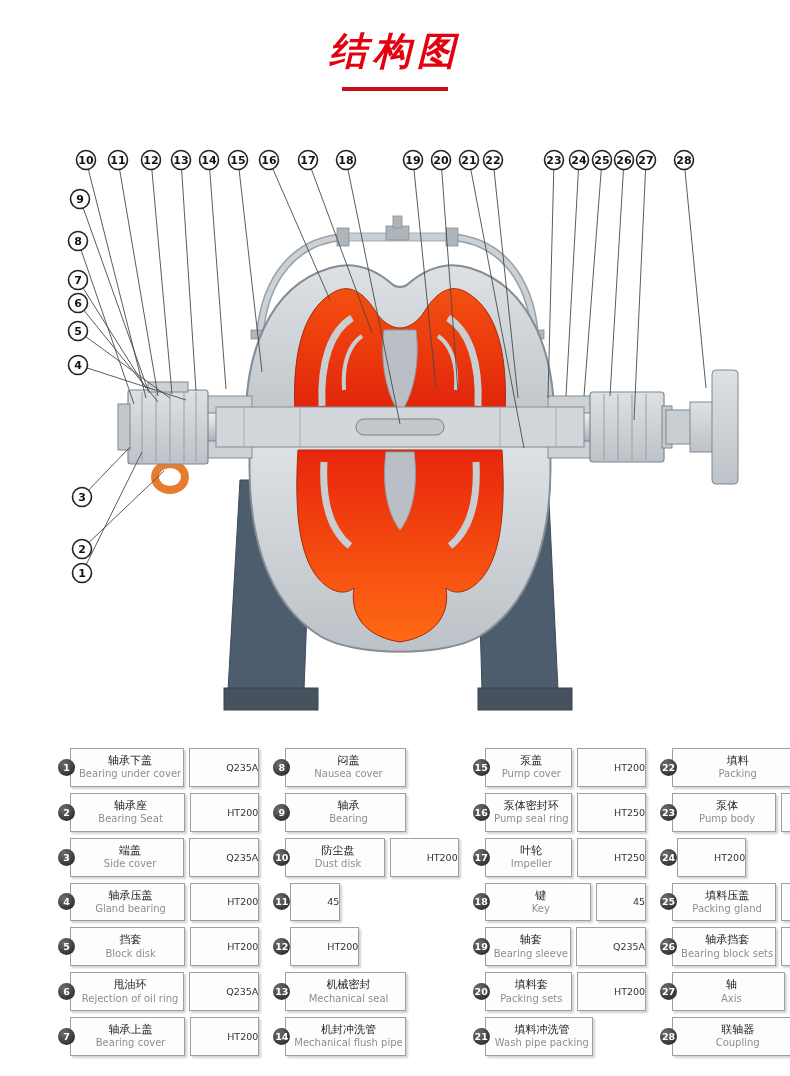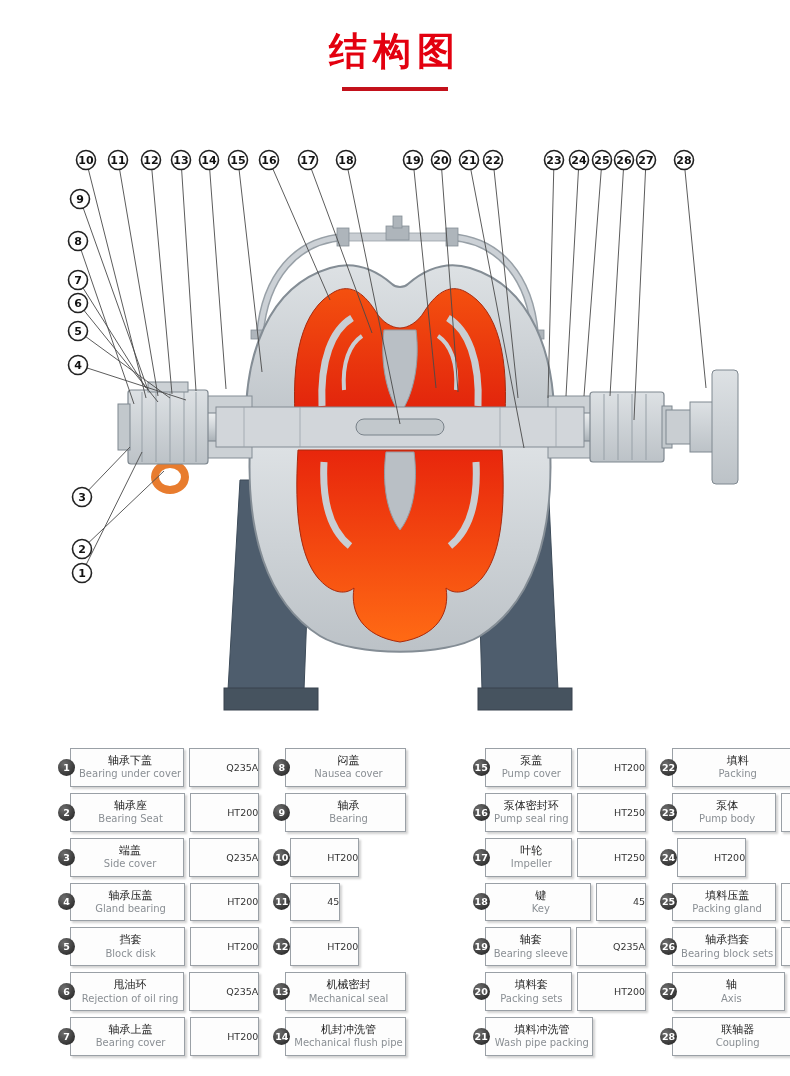--- a/index.html
+++ b/index.html
@@ -1,20 +1,20 @@
 <!DOCTYPE html>
 <html><head>
 <meta charset="utf-8">
 <style>
   * { margin:0; padding:0; box-sizing:border-box; }
   html,body { width:790px; height:1076px; background:#ffffff; position:relative;
     font-family:"DejaVu Sans","Liberation Sans",sans-serif; overflow:hidden; }
 
   
-  .page-header { position:absolute; top:26px; left:0; width:790px; text-align:center; }
+  .page-header { position:absolute; top:26px; left:0; width:790px; text-align:center;font-style:italic; }
   .page-title { font-size:38px; font-weight:bold; color:#e3000f; letter-spacing:6px; }
   .title-underline { width:106px; height:4px; background:#c3111b; margin:10px auto 0; }
 
   
   svg.diagram { position:absolute; top:0; left:0; }
   .pipe-outer { stroke:#98a0a7; stroke-width:8; fill:none; }
   .pipe-inner { stroke:#ccd1d6; stroke-width:5; fill:none; }
   .fitting { fill:#aeb5bb; stroke:#868f97; stroke-width:0.8; }
   .vane { stroke:#c9ced3; stroke-width:7; fill:none; }
   .vane.thin { stroke-width:4; }
@@ -368,20 +368,24 @@
     <div class="part-row">
       <div class="badge">9</div>
       <div class="name-cell">
         <div class="cn">轴承</div>
         <div class="en">Bearing</div>
       </div>
       <div class="mat-cell empty"></div>
     </div>
     <div class="part-row">
       <div class="badge">10</div>
+      <div class="name-cell">
+        <div class="cn">防尘盘</div>
+        <div class="en">Dust disk</div>
+      </div>
       <div class="mat-cell">HT200</div>
     </div>
     <div class="part-row">
       <div class="badge">11</div>
       <div class="mat-cell">45</div>
     </div>
     <div class="part-row">
       <div class="badge">12</div>
       <div class="mat-cell">HT200</div>
     </div>

